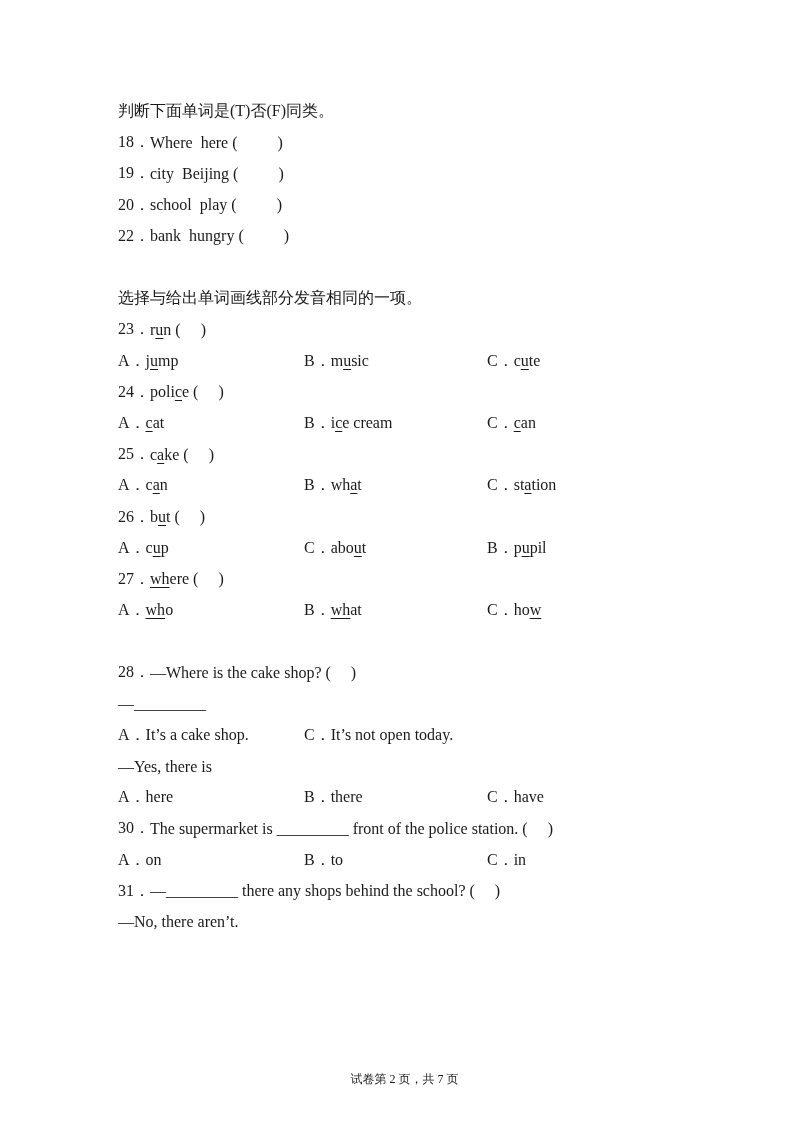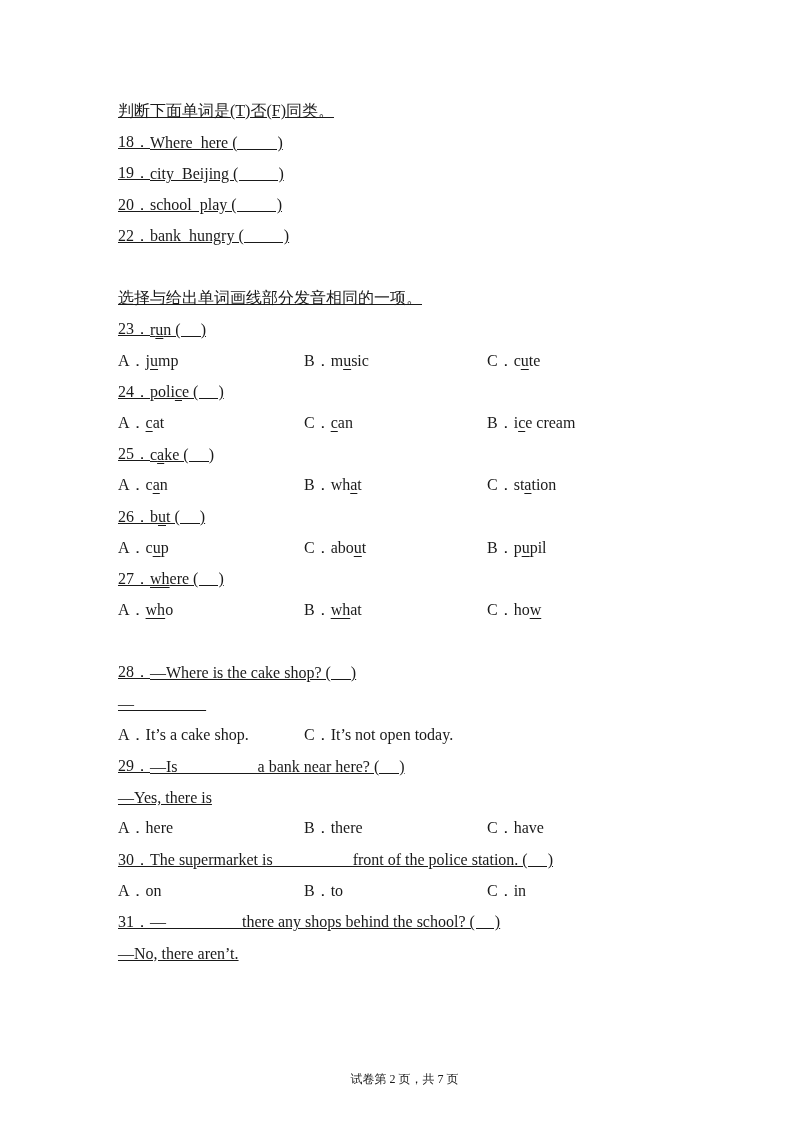--- a/index.html
+++ b/index.html
@@ -6,21 +6,21 @@
   body {
     width: 793px; height: 1122px;
     background: #ffffff;
     position: relative;
     font-family: "Liberation Serif", "DejaVu Serif", serif;
     font-size: 16px;
     color: #1a1a1a;
     overflow: hidden;
   }
   .content { position: absolute; left: 118px; top: 96px; width: 580px; }
-  .line { height: 31.2px; display: flex; align-items: center; text-decoration: underline; }
+  .line { height: 31.2px; display: flex; align-items: center; }
   .line span, .line u { white-space: pre-wrap; }
   .spacer { height: 31.2px; }
   .opts {
     height: 31.2px;
     display: grid;
     grid-template-columns: 186px 183px 1fr;
     align-items: center;
   }
   .opt { white-space: pre-wrap; }
   .opt span, .opt u { white-space: pre-wrap; }
@@ -75,22 +75,22 @@
   </div>
 
   <div class="line">
     <span>24．</span>
       <span>poli</span>
       <u>c</u>
       <span>e (     )</span>
   </div>
   <div class="opts">
     <span class="opt"><span>A．</span><span></span><u>c</u><span>at</span></span>
+    <span class="opt"><span>B．</span><span>i</span><u>c</u><span>e cream</span></span>
     <span class="opt"><span>C．</span><span></span><u>c</u><span>an</span></span>
-    <span class="opt"><span>B．</span><span>i</span><u>c</u><span>e cream</span></span>
   </div>
 
   <div class="line">
     <span>25．</span>
       <span>c</span>
       <u>a</u>
       <span>ke (     )</span>
   </div>
   <div class="opts">
     <span class="opt"><span>A．</span><span>c</span><u>a</u><span>n</span></span>
@@ -131,24 +131,20 @@
   </div>
   <div class="line">
     <span>—_________</span>
   </div>
   <div class="opts">
     <span class="opt"><span>A．</span><span>It’s a cake shop.</span></span>
     <span class="opt"><span>C．</span><span>It’s not open today.</span></span>
   </div>
 
   <div class="line">
-    <span>29．</span>
-      <span>—Is _________ a bank near here? (     )</span>
-  </div>
-  <div class="line">
     <span>—Yes, there is</span>
   </div>
   <div class="opts">
     <span class="opt"><span>A．</span><span>here</span></span>
     <span class="opt"><span>B．</span><span>there</span></span>
     <span class="opt"><span>C．</span><span>have</span></span>
   </div>
 
   <div class="line">
     <span>30．</span>

